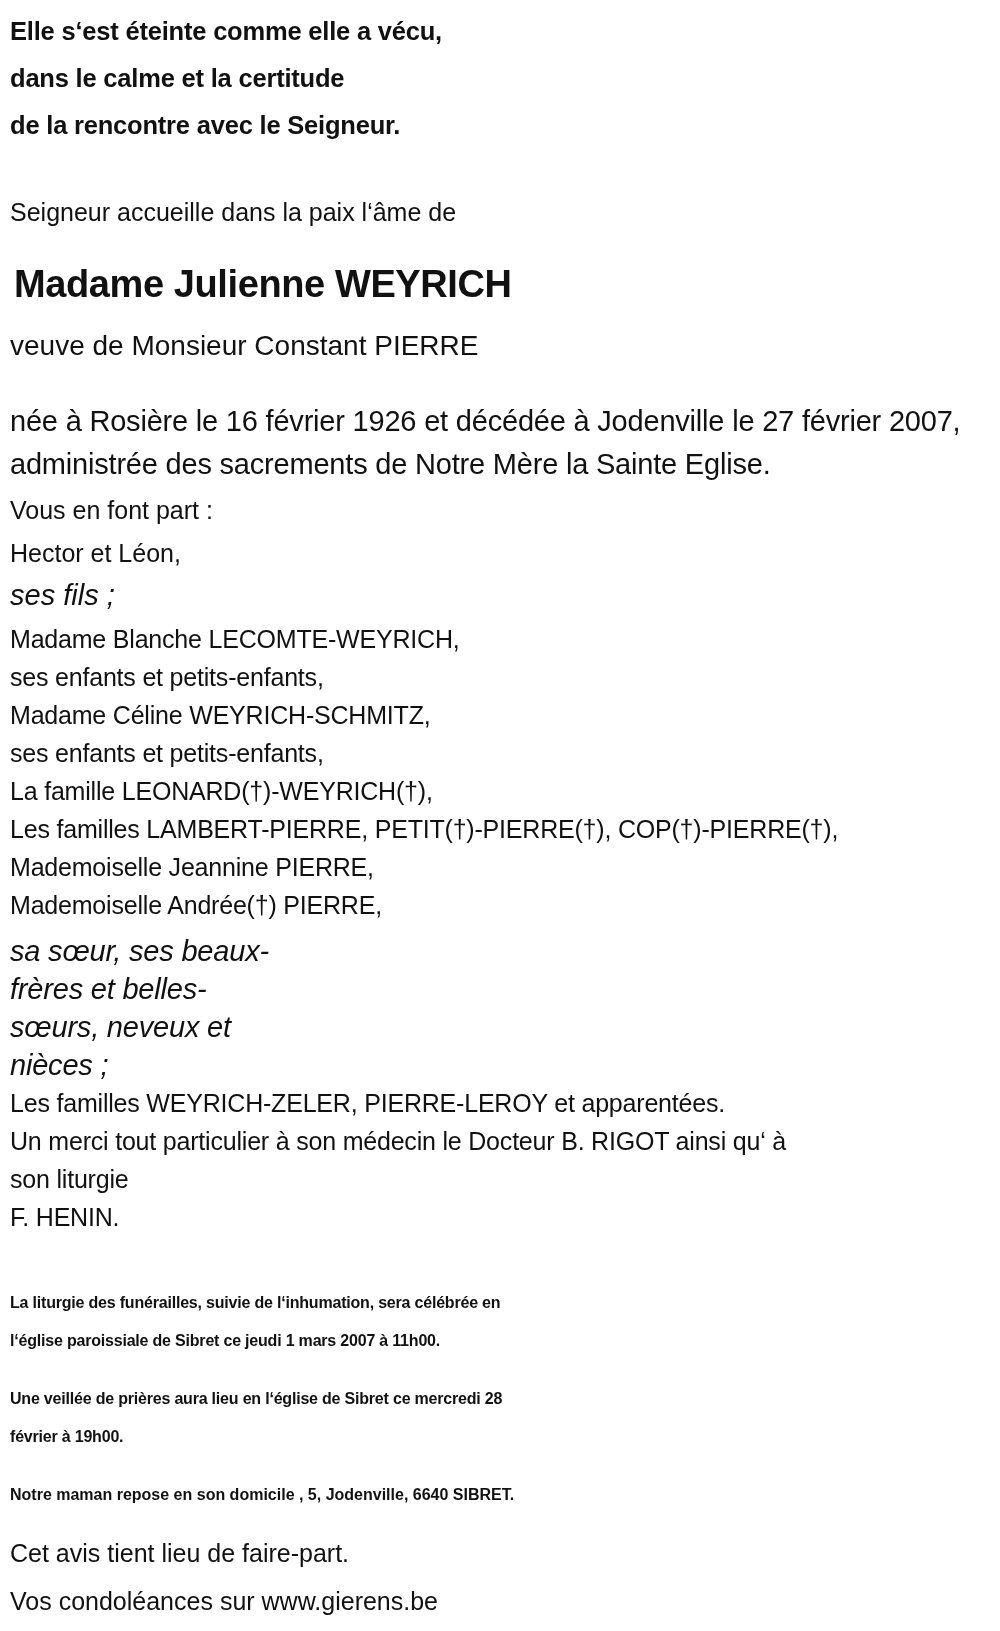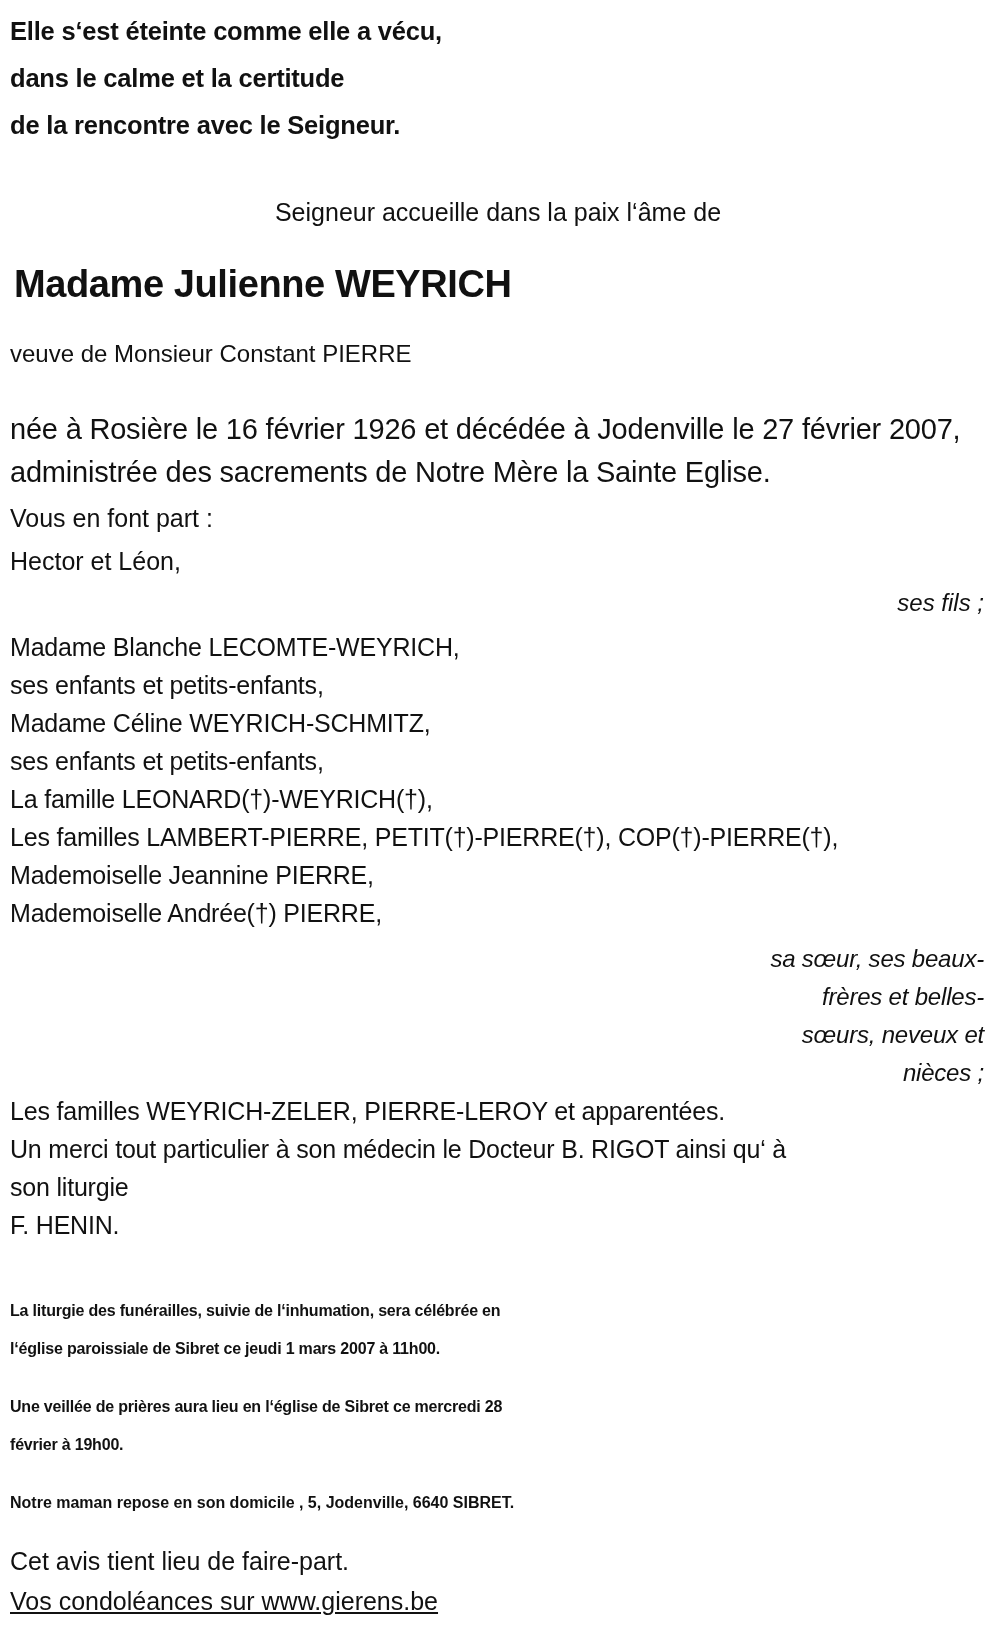--- a/index.html
+++ b/index.html
@@ -36,37 +36,36 @@
     line-height: 47px;
     margin: 0;
   }
 
   
   .invocation {
     font-weight: normal;
     font-size: 25px;
     line-height: 32px;
     margin: 47px 0 0 0;
-    text-align: center;
   }
 
   
   .deceased-name {
     font-weight: bold;
     font-size: 38px;
     line-height: 44px;
     margin: 34px 0 0 4px;
     letter-spacing: -0.4px;
   }
 
   
   .spouse {
-    font-size: 24px;
+    font-size: 28px;
     line-height: 32px;
-    margin: 32px 0 0 0;
+    margin: 24px 0 0 0;
   }
 
   
   .vitals {
     font-size: 29px;
     line-height: 43px;
     margin: 38px 0 0 0;
   }
 
   
@@ -78,23 +77,23 @@
 
   .family-list {
     font-size: 25px;
     line-height: 38px;
     margin: 0;
   }
 
   
   .relation {
     font-style: italic;
-    font-size: 24px;
+    font-size: 29px;
     line-height: 38px;
-    text-align: right;
+    text-align: left;
     margin: 0;
     padding-right: 2px;
   }
   .relation.single {
     margin-top: 4px;
     margin-bottom: 6px;
   }
   .relation.block {
     margin-top: 8px;
   }
@@ -113,21 +112,21 @@
     margin: 48px 0 0 0;
   }
   .funeral.second { margin-top: 20px; }
   .funeral.third  { margin-top: 20px; }
 
   .closing {
     font-size: 25px;
     line-height: 38px;
     margin: 20px 0 0 0;
   }
-  .closing.second { margin-top: 2px; text-decoration: underline; }
+  .closing.second { margin-top: 10px; }
 </style>
 </head>
 <body>
 
 <div class="notice">
 
   <div class="verse">
     <span class="line">Elle s‘est éteinte comme elle a vécu,</span>
     <span class="line">dans le calme et la certitude</span>
     <span class="line">de la rencontre avec le Seigneur.</span>

